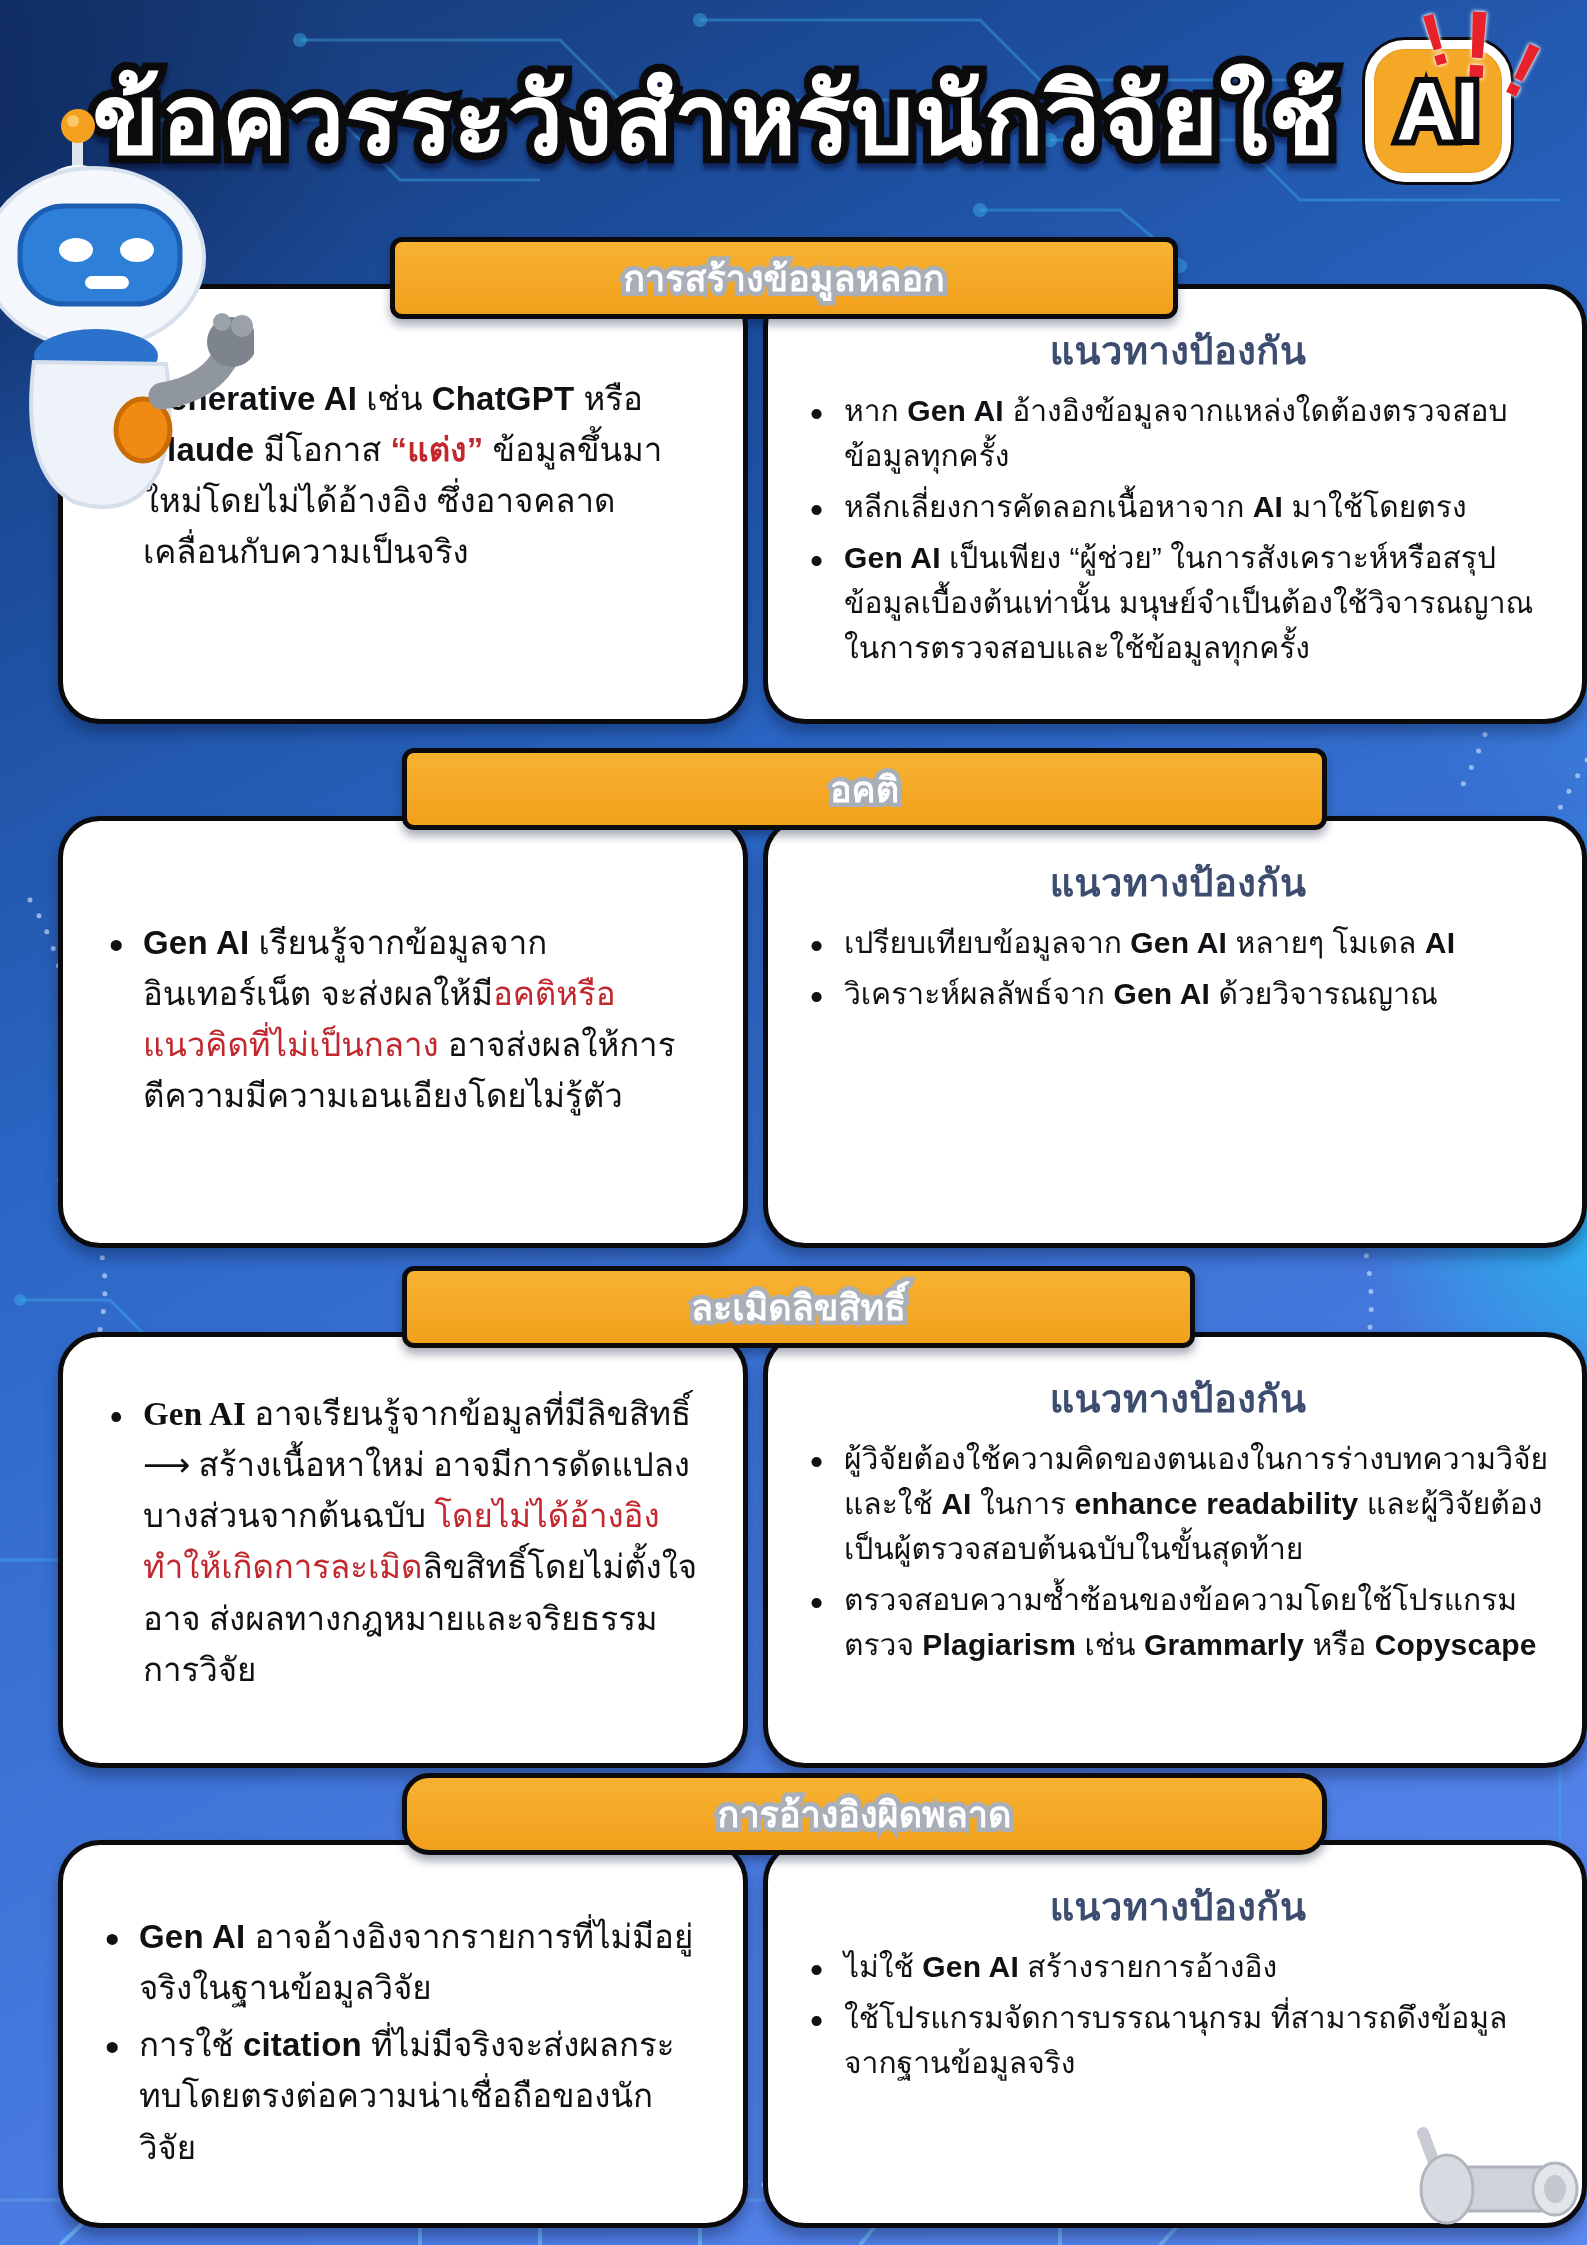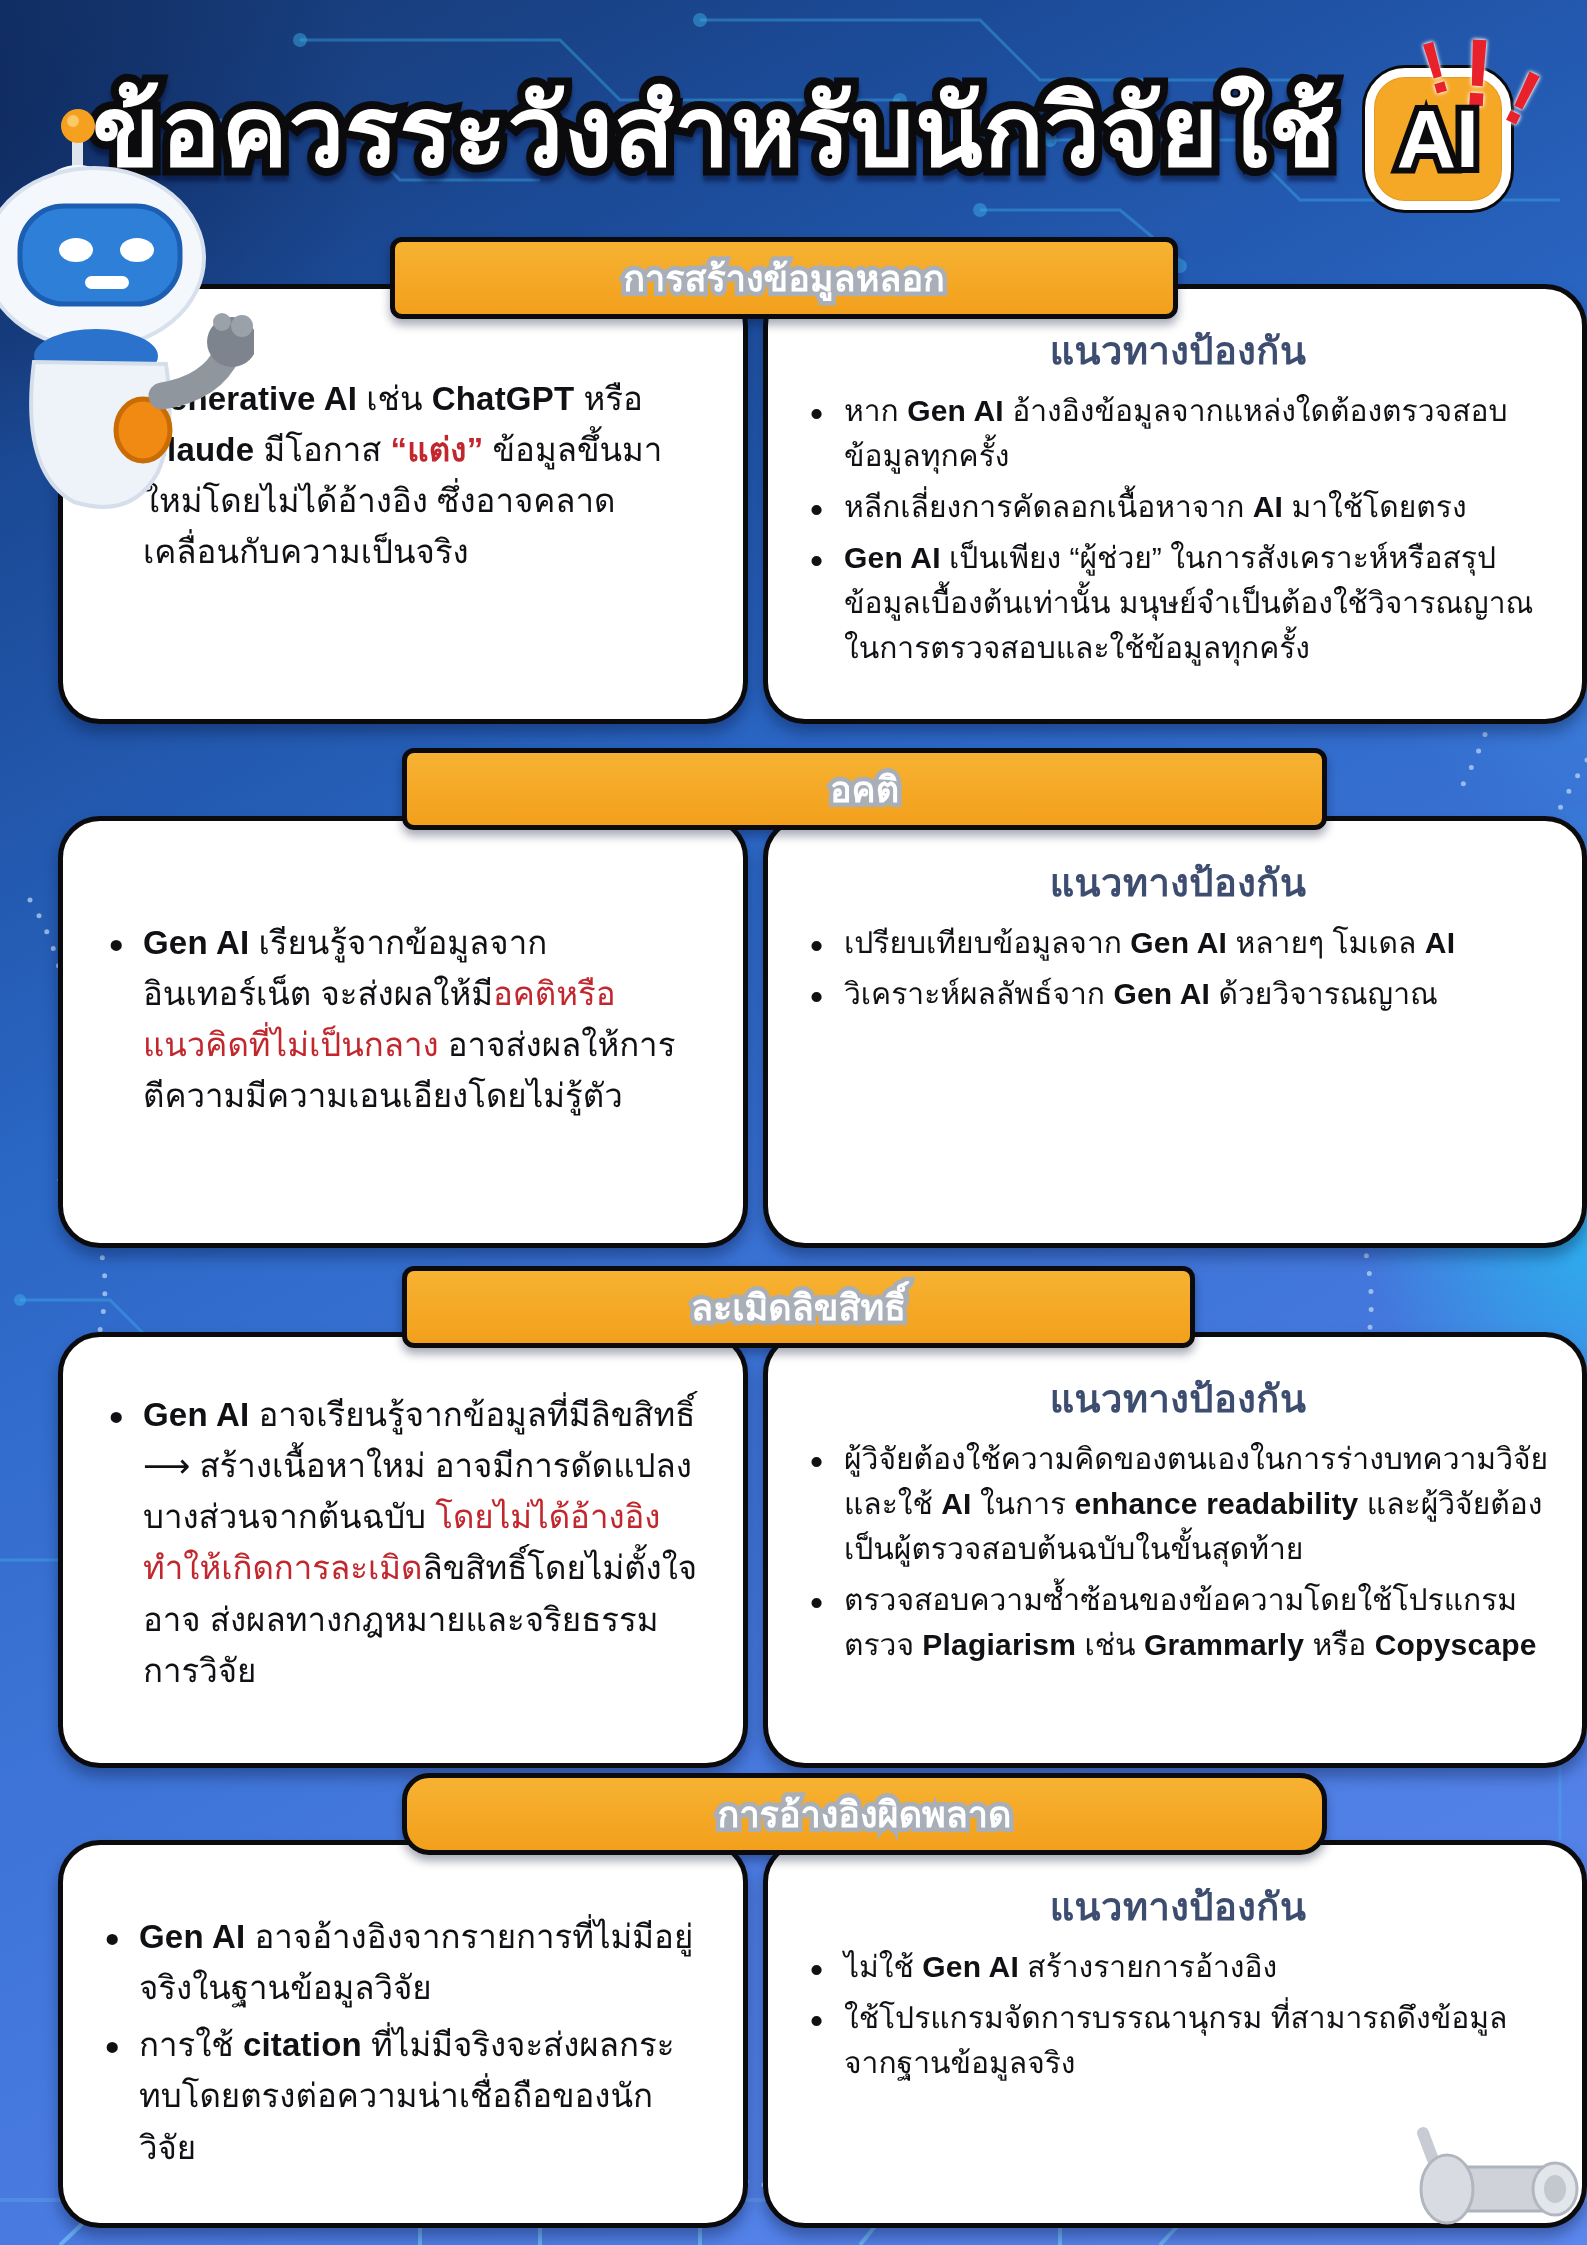--- a/index.html
+++ b/index.html
@@ -16,21 +16,21 @@
       radial-gradient(430px 560px at 102% 51%, rgba(34,199,246,.95), rgba(34,199,246,0) 62%),
       radial-gradient(520px 420px at 107% 27%, rgba(70,160,240,.45), rgba(70,160,240,0) 65%),
       radial-gradient(760px 540px at -6% 6%, rgba(8,28,76,.6), rgba(8,28,76,0) 62%),
       linear-gradient(152deg,#16376f 0%,#1c4c9a 18%,#2a66c4 38%,#3a72d4 55%,#4c7ce2 76%,#5b88ee 100%);
   }
   .bg-circuit{position:absolute;inset:0;z-index:0;}
 
   
   .title-row{
     position:absolute;left:0;top:40px;width:1587px;height:170px;z-index:4;
-    display:flex;align-items:flex-end;justify-content:center;gap:28px;padding-left:16px;
+    display:flex;align-items:flex-start;justify-content:center;gap:28px;padding-left:16px;
   }
   .outlined{position:relative;z-index:1;}
   .outlined::before{
     content:attr(data-text);position:absolute;left:0;top:0;z-index:-1;color:#000;
     -webkit-text-stroke:16px #0b0b0d;
   }
   .main-title{
     font-size:99px;font-weight:800;color:#fff;letter-spacing:1px;white-space:nowrap;
     filter:drop-shadow(0 6px 2px rgba(0,0,30,.45));
   }
@@ -76,21 +76,21 @@
   .seg-b{font-weight:700;letter-spacing:.2px;}
 
   
   #banner-0{left:390px;top:237px;width:788px;}
   #boxes-0 .box{top:284px;height:440px;}
   #banner-1{left:402px;top:748px;width:925px;}
   #boxes-1 .box{top:816px;height:432px;}
   #boxes-1 .box-left{padding-top:96px;}
   #banner-2{left:402px;top:1266px;width:793px;}
   #boxes-2 .box{top:1332px;height:436px;}
-  #boxes-2 .box-left{padding-top:52px;}
+  #boxes-2 .box-left{padding-top:52px;font-family:Liberation Serif, serif;}
   #banner-3{left:402px;top:1773px;width:925px;border-radius:27px;}
   #boxes-3 .box{top:1840px;height:388px;}
   #boxes-3 .box-left{padding-top:66px;padding-left:36px;}
 </style>
 </head>
 <body>
 
 <div class="canvas">
 
   <svg class="bg-circuit" width="1587" height="2245" viewBox="0 0 1587 2245">

